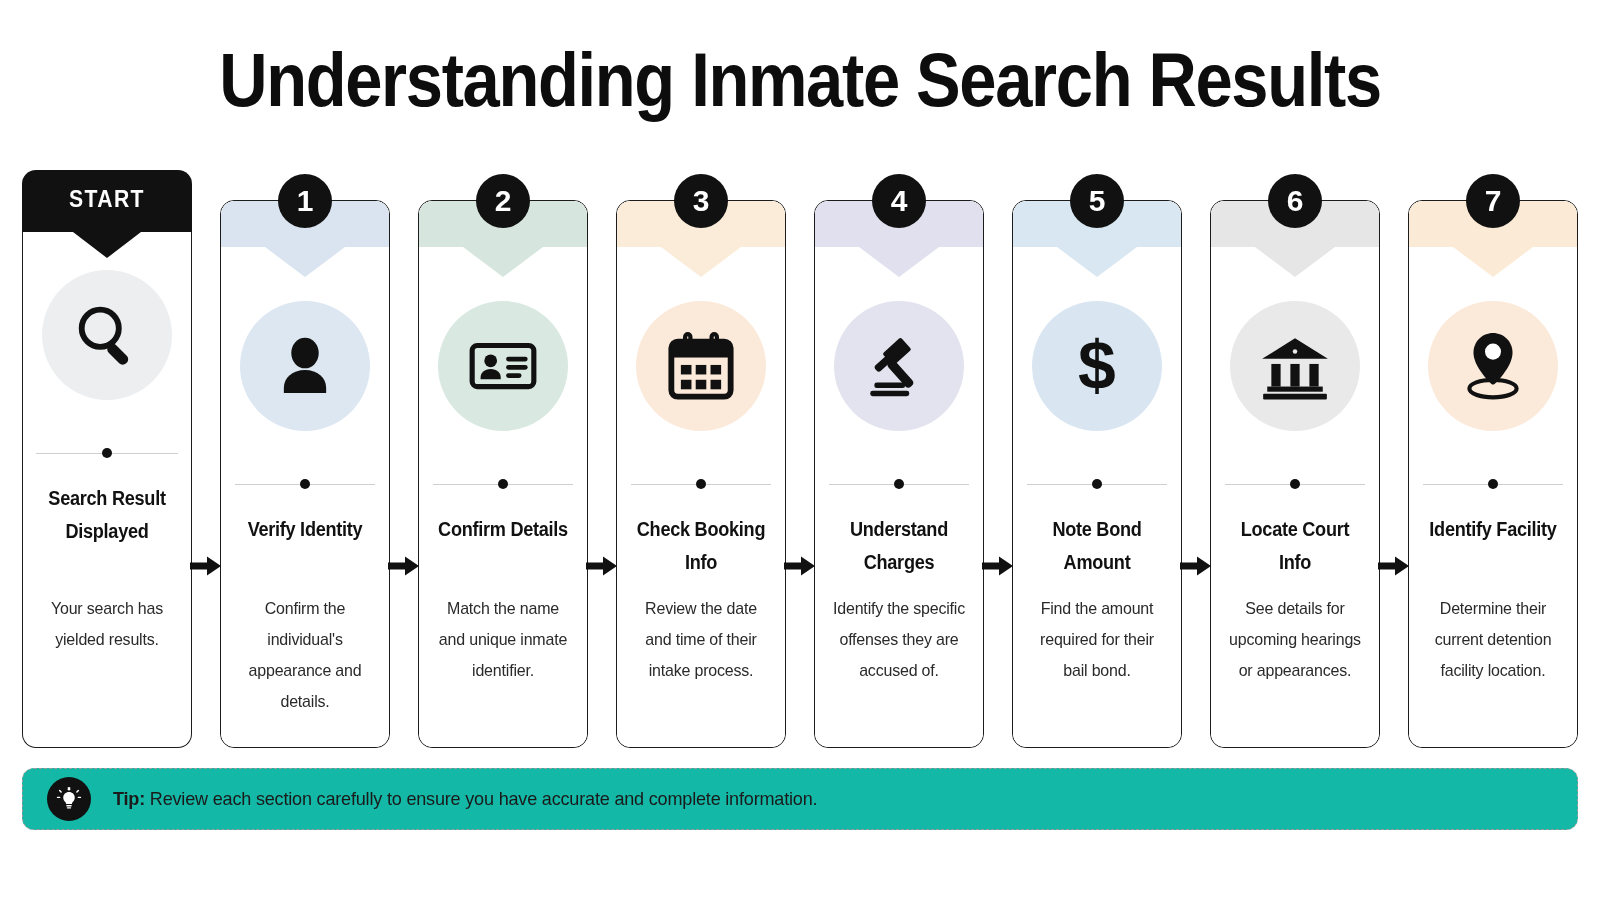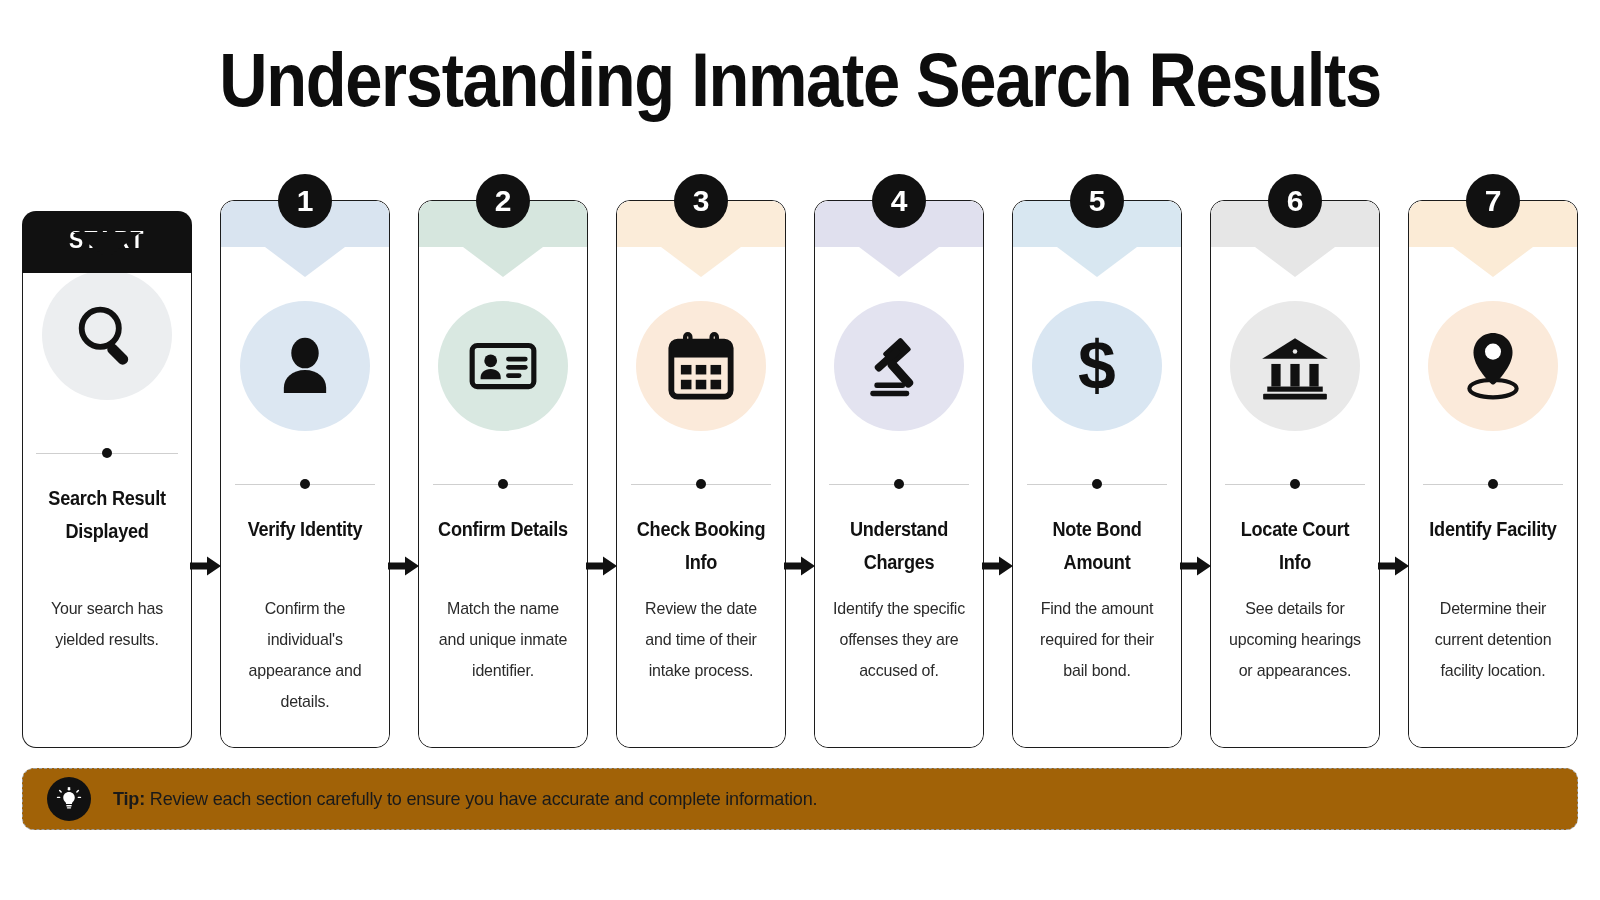--- a/index.html
+++ b/index.html
@@ -108,21 +108,20 @@
 
   
   .start-band {
     position: absolute;
     top: 0; left: 0;
     width: 170px;
     height: 62px;
     background: #111111;
     border-radius: 14px 14px 0 0;
     z-index: 4;
-    margin-top: 41px;
   }
   .start-band-label {
     position: absolute;
     top: 0; left: 0;
     width: 100%;
     height: 62px;
     line-height: 58px;
     text-align: center;
     color: #ffffff;
     font-weight: bold;
@@ -247,21 +246,21 @@
 
   
   .tipbar {
     position: absolute;
     left: 22px;
     top: 768px;
     width: 1556px;
     height: 62px;
     border: 1.6px dashed #9a9a9a;
     border-radius: 12px;
-    background: #a16207;
+    background: #14b8a6;
     display: flex;
     align-items: center;
     padding-left: 24px;
   }
   .tip-icon {
     width: 44px;
     height: 44px;
     border-radius: 50%;
     background: #111111;
     display: flex;

